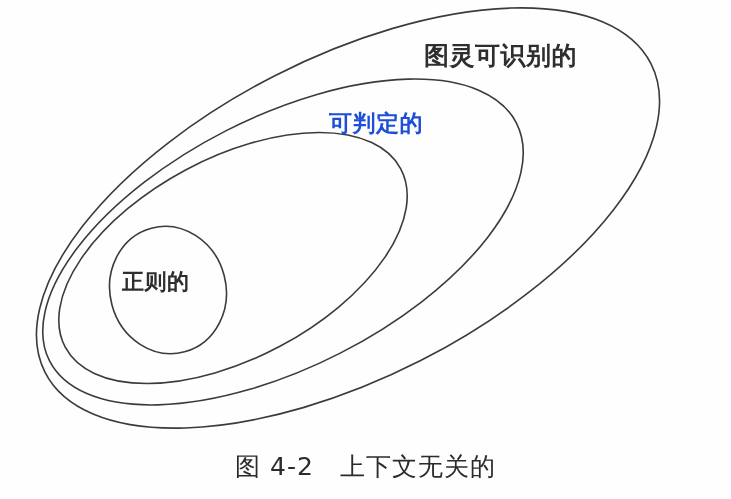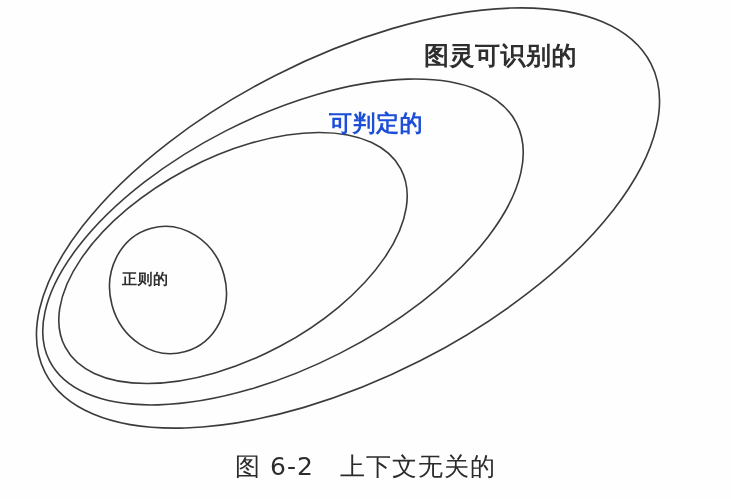--- a/index.html
+++ b/index.html
@@ -68,21 +68,21 @@
 
   #label-context-free {
     left: 167px;
     top: 189px;
     font-size: 23px;
   }
 
   #label-regular {
     left: 122px;
     top: 272px;
-    font-size: 15px;
+    font-size: 22px;
   }
 
   #figure-caption {
     position: absolute;
     left: 0;
     top: 452px;
     width: 731px;
     text-align: center;
     font-family: "DejaVu Sans", "Liberation Sans", sans-serif;
     font-size: 25px;
@@ -114,16 +114,16 @@
   </svg>
 
   <div class="venn-label" id="label-turing-recognizable" style="color: rgb(46, 46, 46);">图灵可识别的</div>
 
   <div class="venn-label" id="label-decidable" style="color: #1d4ed8;">可判定的</div>
 
 
   <div class="venn-label" id="label-regular" style="color: rgb(46, 46, 46);">正则的</div>
 
   <div id="figure-caption">
-    <span>图 6-2</span><span class="cap-gap"></span><span>上下文无关的</span>
+    <span>图 4-2</span><span class="cap-gap"></span><span>上下文无关的</span>
   </div>
 
 </div>
 
 </body></html>

